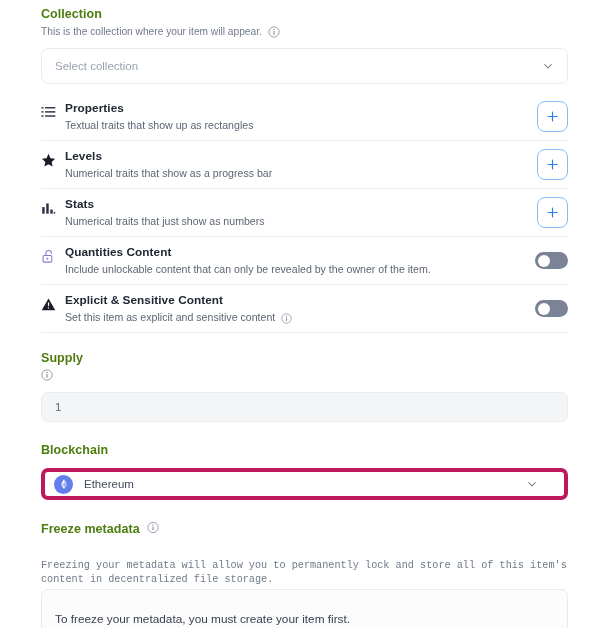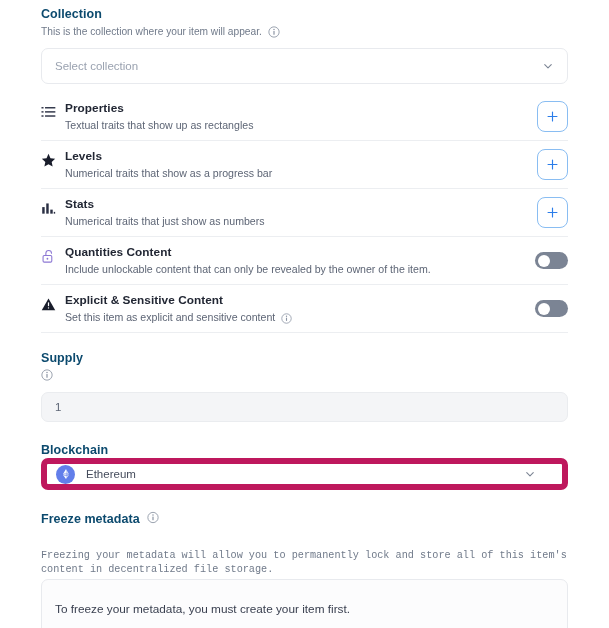--- a/index.html
+++ b/index.html
@@ -18,21 +18,21 @@
     position: relative;
     overflow: hidden;
     padding: 0 41px 0 41px;
     background: #ffffff;
   }
 
   
   .section-title {
     font-size: 12.5px;
     font-weight: bold;
-    color: #0c4a6e;
+    color: #4d7c0f;
     letter-spacing: 0.05px;
     line-height: 16px;
   }
   .section-desc {
     font-size: 10.2px;
     font-weight: normal;
     color: #707a8a;
     line-height: 14px;
   }
 
@@ -167,22 +167,23 @@
     align-items: center;
     padding: 0 13px;
     font-size: 11.5px;
     color: #5d6575;
     cursor: text;
   }
 
   
   .blockchain-block { margin-top: 20px; }
   .chain-box {
+    margin-top: 10px;
     height: 32px;
-    border: 6px solid #be185d;
+    border: 4px solid #be185d;
     border-radius: 7px;
     background: #ffffff;
     display: flex;
     align-items: center;
     padding: 0 26px 0 9px;
     cursor: pointer;
   }
   .chain-icon {
     width: 19px; height: 19px;
     border-radius: 50%;

